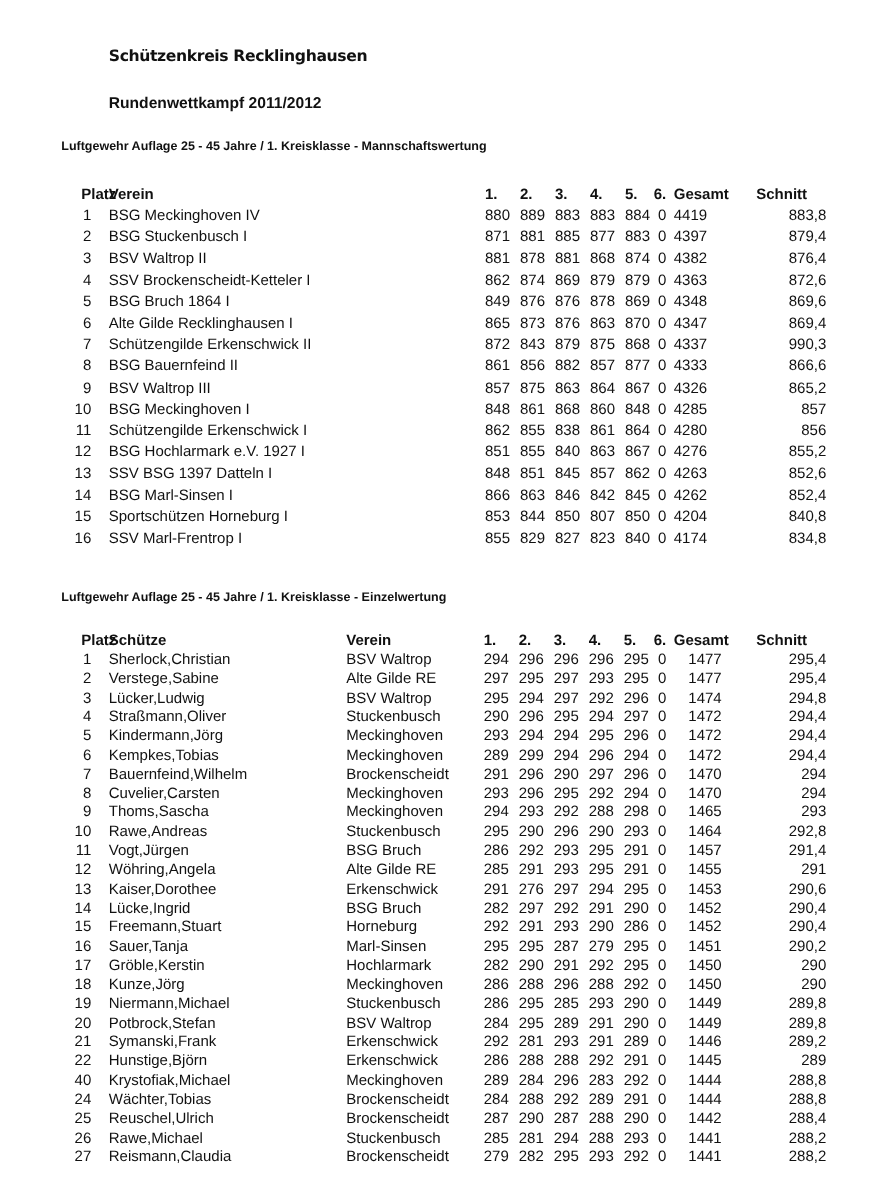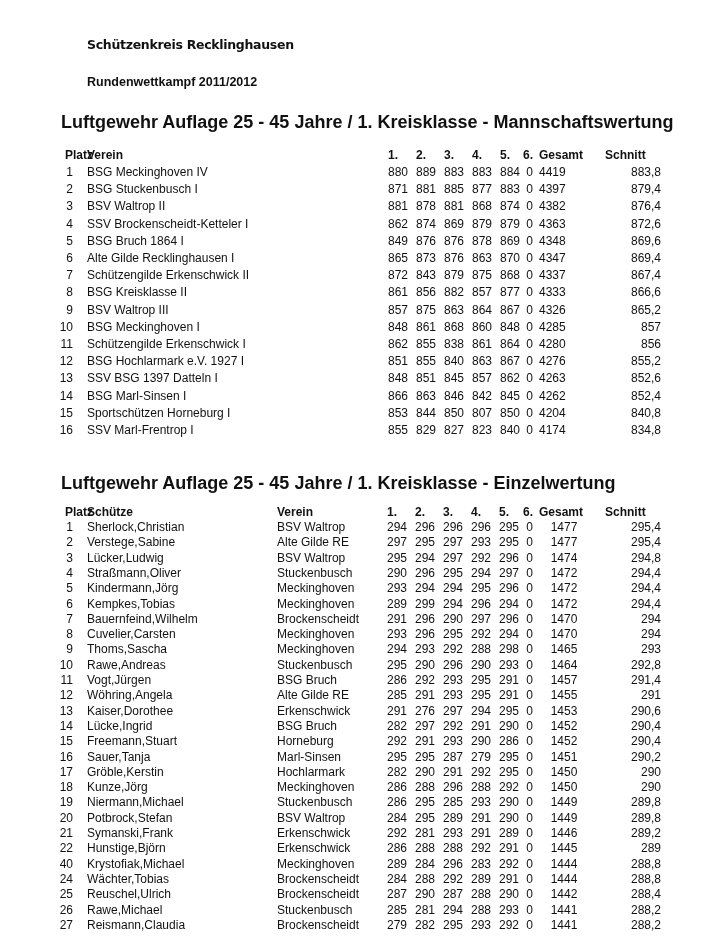--- a/index.html
+++ b/index.html
@@ -1,19 +1,19 @@
 <!DOCTYPE html>
 <html><head>
 <meta charset="utf-8">
 <style>
   html, body { margin: 0; padding: 0; background: #ffffff; }
   body { width: 711px; height: 945px; position: relative; overflow: hidden; color: #111; font-family: "Liberation Sans", sans-serif; }
   .org { position: absolute; left: 87px; top: 37px; font-size: 12.5px; font-weight: bold; font-family: "DejaVu Sans", sans-serif; letter-spacing: -0.3px; }
   .season { position: absolute; left: 87px; top: 75px; font-size: 12.5px; font-weight: bold; }
-  .section-title { position: absolute; left: 49px; font-size: 18px; font-weight: bold; white-space: nowrap; margin-left: 12px; }
+  .section-title { position: absolute; left: 49px; font-size: 10px; font-weight: bold; white-space: nowrap; }
   .tbl { position: absolute; left: 49px; font-size: 12px; }
   .row { position: absolute; left: 0; height: 16px; white-space: nowrap; }
   .row span { position: absolute; top: 0; }
   .hdr span { font-weight: bold; }
   .c-platz { left: 0; width: 24px; text-align: right; }
   .hdr .c-platz { text-align: left; left: 0; width: auto; margin-left: 16px; }
   
   .t .c-verein { left: 38px; }
   .t .c-r1 { left: 333px; width: 26px; text-align: right; }
   .t .c-r2 { left: 361px; width: 26px; text-align: right; }
@@ -135,25 +135,25 @@
     <div class="row t" style="top: 120.2px;">
       <span class="c-platz">7</span>
       <span class="c-verein">Schützengilde Erkenschwick  II</span>
       <span class="c-r1">872</span>
       <span class="c-r2">843</span>
       <span class="c-r3">879</span>
       <span class="c-r4">875</span>
       <span class="c-r5">868</span>
       <span class="c-r6">0</span>
       <span class="c-ges">4337</span>
-      <span class="c-sch">867,4</span>
+      <span class="c-sch">990,3</span>
     </div>
     <div class="row t" style="top: 137.4px;">
       <span class="c-platz">8</span>
-      <span class="c-verein">BSG Kreisklasse  II</span>
+      <span class="c-verein">BSG Bauernfeind  II</span>
       <span class="c-r1">861</span>
       <span class="c-r2">856</span>
       <span class="c-r3">882</span>
       <span class="c-r4">857</span>
       <span class="c-r5">877</span>
       <span class="c-r6">0</span>
       <span class="c-ges">4333</span>
       <span class="c-sch">866,6</span>
     </div>
     <div class="row t" style="top: 154.6px;">

